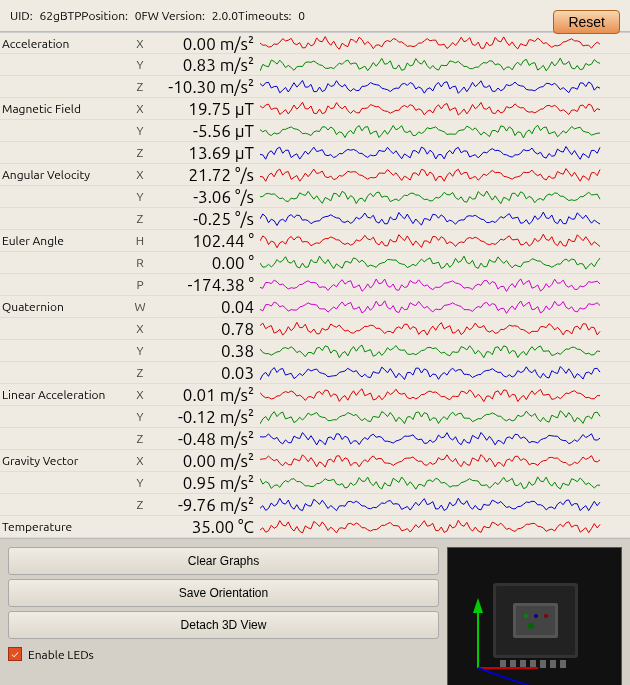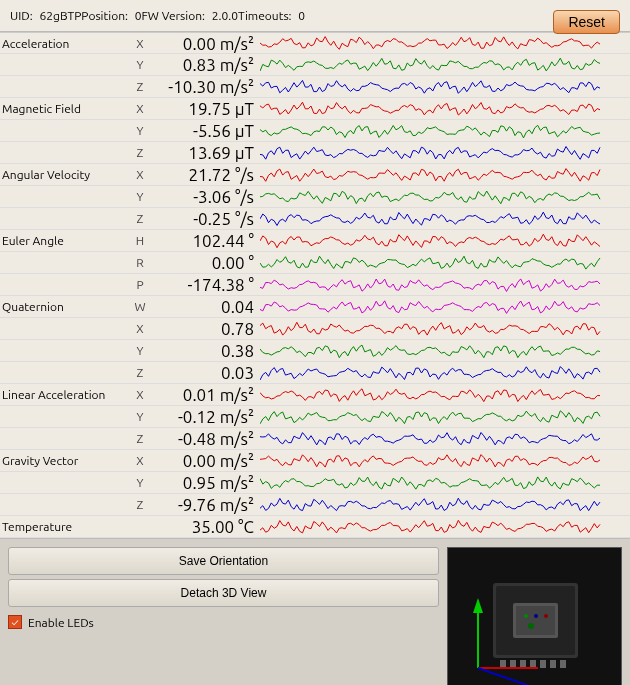--- a/index.html
+++ b/index.html
@@ -330,20 +330,21 @@
       <div class="sensor-axis"></div>
       <div class="sensor-value">35.00 °C</div>
       <div class="sensor-graph"><svg width="100%" height="22">
           <path d="M0.0,14.1L2.8,11.8L5.7,16.2L8.5,14.8L11.3,9.3L14.2,12.3L17.0,10.5L19.8,4.6L22.7,9.0L25.5,10.0L28.3,5.9L31.2,12.1L34.0,15.0L36.8,10.5L39.7,15.3L42.5,16.9L45.3,9.9L48.2,11.9L51.0,12.7L53.8,5.5L56.7,7.5L59.5,10.5L62.3,5.9L65.2,9.6L68.0,14.4L70.8,11.2L73.7,13.6L76.5,16.9L79.3,12.2L82.2,11.8L85.0,12.9L87.8,7.9L90.7,7.3L93.5,9.1L96.3,7.0L99.2,8.6L102.0,11.8L104.8,11.7L107.7,13.7L110.5,15.1L113.3,13.6L116.2,13.6L119.0,12.0L121.8,9.3L124.7,9.4L127.5,7.6L130.3,6.5L133.2,9.6L136.0,9.6L138.8,10.1L141.7,14.8L144.5,14.0L147.3,12.6L150.2,16.1L153.0,12.7L155.8,8.7L158.7,11.7L161.5,8.3L164.3,4.7L167.2,10.2L170.0,9.5L172.8,7.4L175.7,14.5L178.5,14.7L181.3,11.0L184.2,16.4L187.0,15.0L189.8,8.5L192.7,12.0L195.5,10.6L198.3,4.3L201.2,8.9L204.0,10.3L206.8,6.3L209.7,12.1L212.5,15.2L215.3,11.1L218.2,15.0L221.0,16.4L223.8,10.4L226.7,11.4L229.5,11.7L232.3,6.1L235.2,7.5L238.0,9.6L240.8,7.1L243.7,10.1L246.5,13.4L249.3,12.3L252.2,14.3L255.0,15.4L257.8,12.8L260.7,12.4L263.5,11.0L266.3,8.2L269.2,8.3L272.0,7.5L274.8,7.4L277.7,10.3L280.5,10.6L283.3,11.9L286.2,15.4L289.0,13.8L291.8,13.1L294.7,15.0L297.5,10.7L300.3,8.3L303.2,10.7L306.0,6.8L308.8,5.8L311.7,11.2L314.5,9.4L317.3,9.4L320.2,16.2L323.0,14.0L325.8,11.7L328.7,16.7L331.5,12.5L334.3,7.6L337.2,11.9L340.0,8.4" stroke="#dd0000" fill="none" stroke-width="1"></path>
         </svg></div>
     </div>
   </div>
 
 <div class="bottom-section">
   <div class="left-controls">
+    <button class="ctrl-btn">Clear Graphs</button>
     <button class="ctrl-btn">Save Orientation</button>
     <button class="ctrl-btn">Detach 3D View</button>
     <div class="enable-leds">
       <div class="checkbox-led">✓</div>
       <span class="enable-label">Enable LEDs</span>
     </div>
 
   </div>
   <div class="right-panel">
     <svg width="175" height="150">

